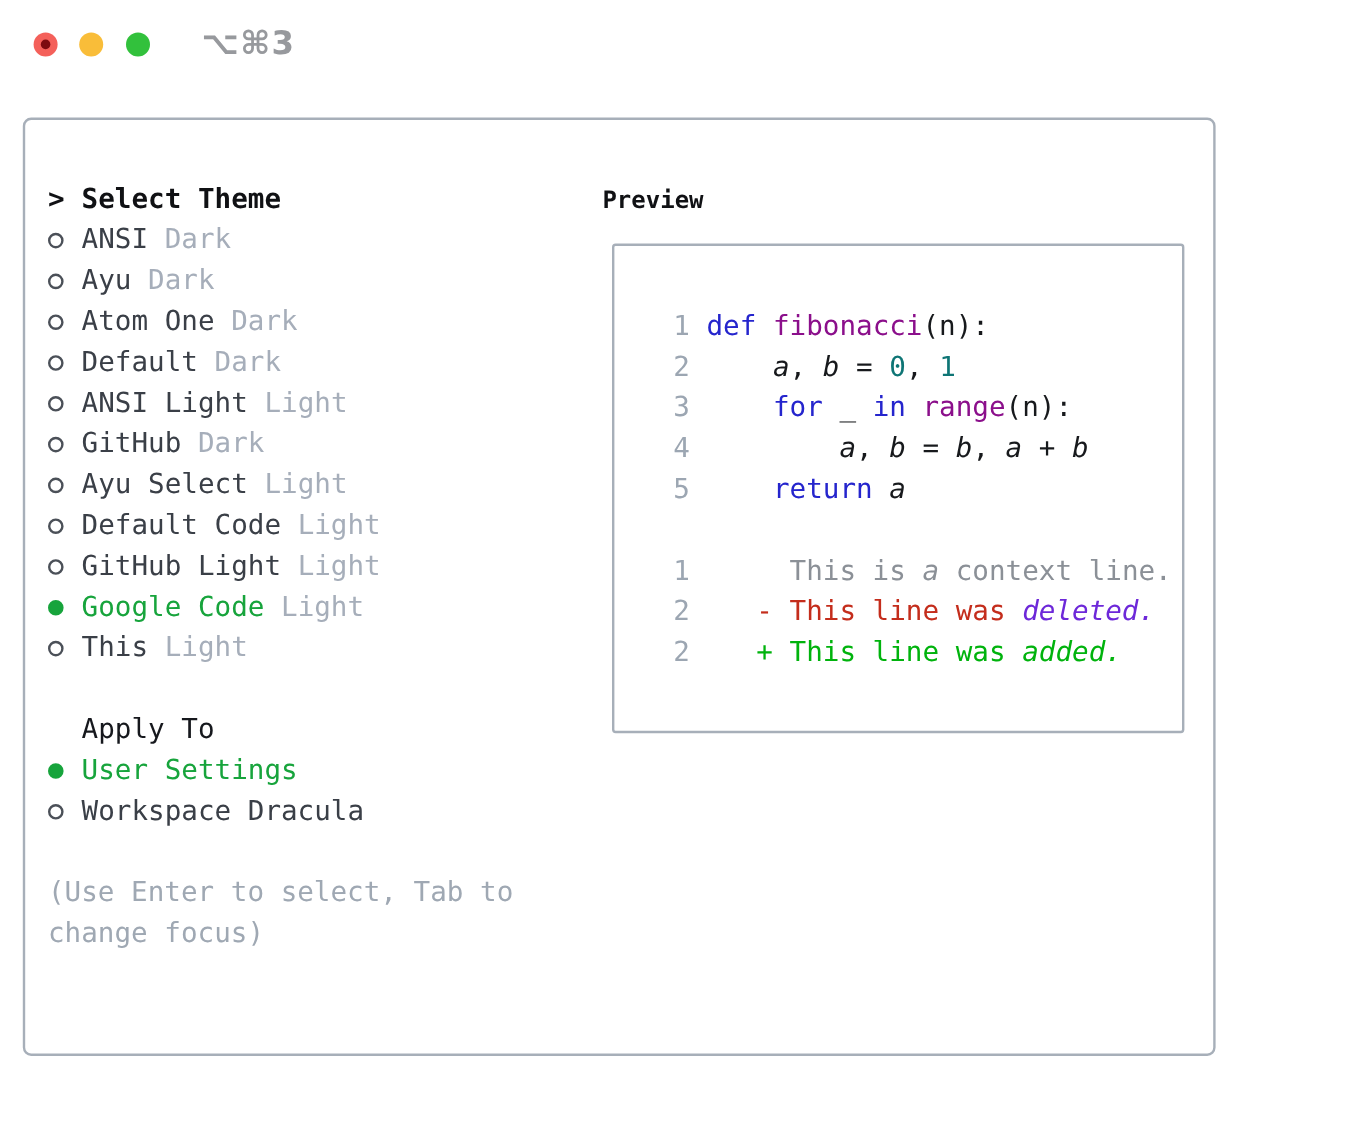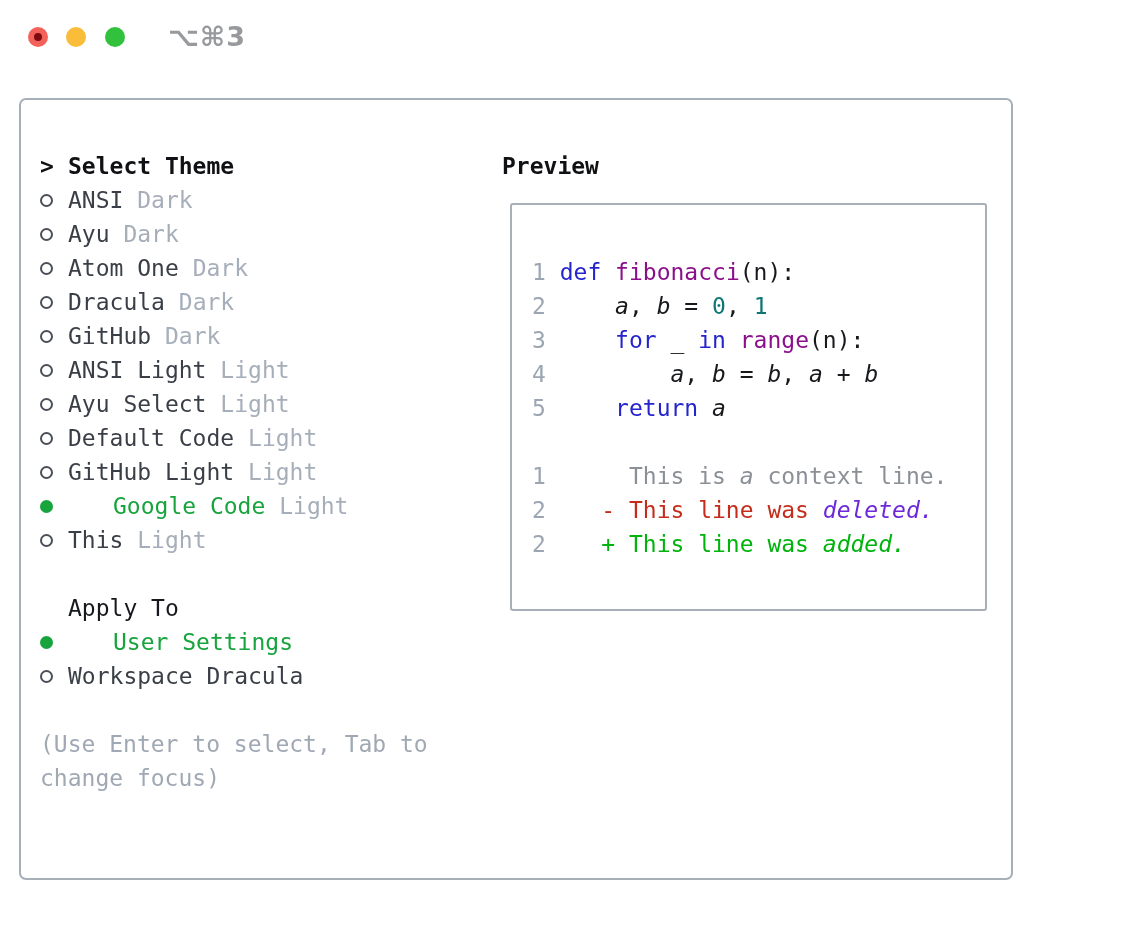--- a/index.html
+++ b/index.html
@@ -26,33 +26,33 @@
   .left-col { position:absolute; left:19px; top:49px; font-size:23px; line-height:34px;
               color:#3a3f47; }
   .row { display:flex; align-items:center; height:34px; white-space:pre; }
   .bullet-slot { width:28px; flex:0 0 28px; display:flex; align-items:center; }
   .prompt-char { font-weight:bold; color:#101114; }
   .circle { width:13px; height:13px; border:2px solid #4b5058; border-radius:50%; }
   .circle.on { background:#17a43c; border-color:#17a43c; }
   .header-row .item-label { font-weight:bold; color:#101114; }
   .item-variant { color:#a6aeba; }
   .item-variant::before { content:" "; white-space:pre; }
-  .sel .item-name { color:#17a43c;margin-left:45px; }
+  .sel .item-name { color:#17a43c; }
   .apply-header { color:#16181d; }
   .spacer { height:34px; }
   .hint { width:420px; color:#9fa8b3; white-space:normal; }
 
   
-  .preview-title { position:absolute; left:481px; top:49px; font-size:23px; line-height:34px;
+  .preview-title { position:absolute; left:481px; top:49px; font-size:20px; line-height:34px;
                    font-weight:bold; color:#101114; }
   .preview-box { position:absolute; left:489px; top:103px; width:477px; height:408px;
                  border:2px solid #a7afb9; border-radius:3px; background:#ffffff; }
   .code { position:absolute; left:20px; top:50px; font-size:23px; line-height:34px;
           white-space:pre; }
-  .code-line { height:34px; }
+  .code-line { height:34px;margin-left:29px; }
   .seg-ln  { color:#9ca6b2; }
   .seg-kw  { color:#2525cd; }
   .seg-fn  { color:#8b0f8b; }
   .seg-num { color:#0e7575; }
   .seg-txt { color:#17191c; }
   .seg-var { color:#17191c; font-style:italic; }
   .seg-ctx { color:#8b9097; }
   .seg-ctxi{ color:#8b9097; font-style:italic; }
   .seg-del { color:#c42d1c; }
   .seg-deli{ color:#6d28d9; font-style:italic; }
@@ -87,29 +87,29 @@
         <div class="row">
     <span class="bullet-slot"><span class="circle"></span></span>
     <span class="item-label"><span class="item-name">Ayu</span><span class="item-variant">Dark</span></span>
   </div>
         <div class="row">
     <span class="bullet-slot"><span class="circle"></span></span>
     <span class="item-label"><span class="item-name">Atom One</span><span class="item-variant">Dark</span></span>
   </div>
         <div class="row">
     <span class="bullet-slot"><span class="circle"></span></span>
-    <span class="item-label"><span class="item-name">Dracula</span><span class="item-variant">Dark</span></span>
+    <span class="item-label"><span class="item-name">Default</span><span class="item-variant">Dark</span></span>
+  </div>
+        <div class="row">
+    <span class="bullet-slot"><span class="circle"></span></span>
+    <span class="item-label"><span class="item-name">ANSI Light</span><span class="item-variant">Light</span></span>
   </div>
         <div class="row">
     <span class="bullet-slot"><span class="circle"></span></span>
     <span class="item-label"><span class="item-name">GitHub</span><span class="item-variant">Dark</span></span>
-  </div>
-        <div class="row">
-    <span class="bullet-slot"><span class="circle"></span></span>
-    <span class="item-label"><span class="item-name">ANSI Light</span><span class="item-variant">Light</span></span>
   </div>
         <div class="row">
     <span class="bullet-slot"><span class="circle"></span></span>
     <span class="item-label"><span class="item-name">Ayu Select</span><span class="item-variant">Light</span></span>
   </div>
         <div class="row">
     <span class="bullet-slot"><span class="circle"></span></span>
     <span class="item-label"><span class="item-name">Default Code</span><span class="item-variant">Light</span></span>
   </div>
         <div class="row">

